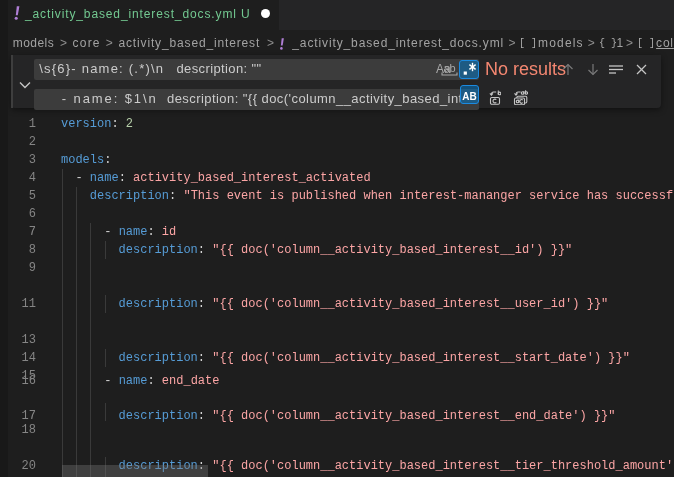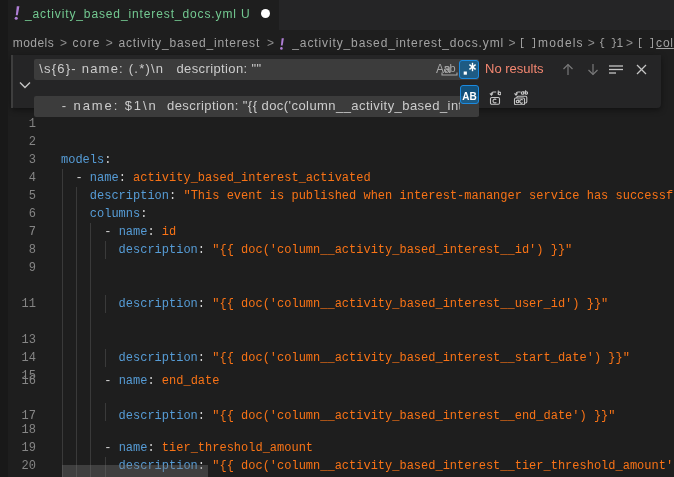--- a/index.html
+++ b/index.html
@@ -23,71 +23,70 @@
   #crumb { left:8px; top:30px; width:666px; height:25px; background:#1e1e1e; }
   .bc { position:absolute; top:6px; font-size:12px; line-height:14px; color:#a3a3a3; white-space:pre; }
   .bcsep { color:#8f8f8f; font-size:12px; top:6px; }
 
   
   #widget { left:11px; top:55px; width:650px; height:53px; background:#252526; border-radius:0 0 4px 4px;
             box-shadow:0 2px 6px rgba(0,0,0,0.45); z-index:30; }
   #sash { left:0px; top:0px; width:2px; height:53px; background:#3e3e3e; }
   .input { position:absolute; left:23px; width:445px; height:20.6px; background:#3c3c3c; border-radius:2px; overflow:hidden; }
   #inp1 { top:4px; }
-  #inp2 { top:41px; }
+  #inp2 { top:34px; }
   .itxt { position:absolute; top:2px; font-size:13px; line-height:16px; color:#cccccc; white-space:pre; }
   .tgl { position:absolute; border-radius:3px; }
   .tglon { border:1px solid #1b8ae0; background:rgba(0,122,204,0.5); }
-  #noresults { left:474px; top:6px; font-size:13px; line-height:16px; color:#f48771; white-space:pre; }
+  #noresults { left:474px; top:6px; font-size:18px; line-height:16px; color:#f48771; white-space:pre; }
   .wicon { position:absolute; }
 
   
   #editor { left:0; top:0; width:674px; height:477px; font-family:"Liberation Mono", monospace; font-size:12px; line-height:18px; }
   .row { position:absolute; left:0; width:674px; height:18px; white-space:pre; }
   .ln { position:absolute; left:0; top:0; width:36px; text-align:right; color:#858585; }
   .cd { position:absolute; left:61px; top:0; }
   .k { color:#569cd6; }
   .p { color:#d4d4d4; }
-  .s { color:#f97316; }
+  .s { color:#fca5a5; }
   .n { color:#b5cea8; }
   .guide { position:absolute; width:1px; background:#3a3a3a; }
   #hscroll { left:62px; top:465px; width:146px; height:12px; background:rgba(121,121,121,0.37); z-index:20; }
 </style>
 </head>
 <body>
 <div id="stage">
 
   <div id="editor" class="abs">
 
     <div class="guide" style="left:61.5px; top:169px; height:308px;"></div>
     <div class="guide" style="left:75.9px; top:187px; height:290px;"></div>
     <div class="guide" style="left:90.3px; top:223px; height:254px;"></div>
     <div class="guide" style="left:104.7px; top:241px; height:18px;"></div>
     <div class="guide" style="left:104.7px; top:295px; height:18px;"></div>
     <div class="guide" style="left:104.7px; top:349px; height:18px;"></div>
     <div class="guide" style="left:104.7px; top:403px; height:18px;"></div>
     <div class="guide" style="left:104.7px; top:457px; height:20px;"></div>
 
-    <div class="row" style="top:115px"><span class="ln">1</span></div>
+    <div class="row" style="top:115px"><span class="ln">1</span><span class="cd"><span class="k">version</span><span class="p">:</span> <span class="n">2</span></span></div>
     <div class="row" style="top:133px"><span class="ln">2</span></div>
     <div class="row" style="top:151px"><span class="ln">3</span><span class="cd"><span class="k">models</span><span class="p">:</span></span></div>
     <div class="row" style="top:169px"><span class="ln">4</span><span class="cd">  <span class="p">- </span><span class="k">name</span><span class="p">:</span> <span class="s">activity_based_interest_activated</span></span></div>
     <div class="row" style="top:187px"><span class="ln">5</span><span class="cd">    <span class="k">description</span><span class="p">:</span> <span class="s">"This event is published when interest-mananger service has successfully activated"</span></span></div>
-    <div class="row" style="top:205px"><span class="ln">6</span><span class="cd">    <span class="k">columns</span><span class="p">:</span></span></div>
+    <div class="row" style="top:205px"><span class="ln">6</span></div>
     <div class="row" style="top:223px"><span class="ln">7</span><span class="cd">      <span class="p">- </span><span class="k">name</span><span class="p">:</span> <span class="s">id</span></span></div>
     <div class="row" style="top:241px"><span class="ln">8</span><span class="cd">        <span class="k">description</span><span class="p">:</span> <span class="s">"{{ doc('column__activity_based_interest__id') }}"</span></span></div>
     <div class="row" style="top:259px"><span class="ln">9</span></div>
     <div class="row" style="top:295px"><span class="ln">11</span><span class="cd">        <span class="k">description</span><span class="p">:</span> <span class="s">"{{ doc('column__activity_based_interest__user_id') }}"</span></span></div>
     <div class="row" style="top:331px"><span class="ln">13</span></div>
     <div class="row" style="top:349px"><span class="ln">14</span><span class="cd">        <span class="k">description</span><span class="p">:</span> <span class="s">"{{ doc('column__activity_based_interest__start_date') }}"</span></span></div>
     <div class="row" style="top:367px"><span class="ln">15</span></div>
     <div class="row" style="top:372px"><span class="ln">16</span><span class="cd">      <span class="p">- </span><span class="k">name</span><span class="p">:</span> <span class="s">end_date</span></span></div>
     <div class="row" style="top:407px"><span class="ln">17</span><span class="cd">        <span class="k">description</span><span class="p">:</span> <span class="s">"{{ doc('column__activity_based_interest__end_date') }}"</span></span></div>
     <div class="row" style="top:421px"><span class="ln">18</span></div>
-    <div class="row" style="top:439px"><span class="ln">19</span><span class="cd">      <span class="p">- </span><span class="k">name</span><span class="p">:</span> <span class="s">tier_threshold_amount</span></span></div>
     <div class="row" style="top:457px"><span class="ln">20</span><span class="cd">        <span class="k">description</span><span class="p">:</span> <span class="s">"{{ doc('column__activity_based_interest__tier_threshold_amount') }}"</span></span></div>
   </div>
 
   <div id="hscroll" class="abs"></div>
 
   <div id="tabbar" class="abs"></div>
   <div id="tab" class="abs"></div>
   <svg id="tabicon" class="abs" width="10" height="14" viewBox="0 0 10 14">
       <g fill="#b07fd6" transform="translate(1.2,0)">
         <path d="M4.6 0.3 L7.2 0.3 L5.6 9.2 L3.6 9.2 Z"></path>

